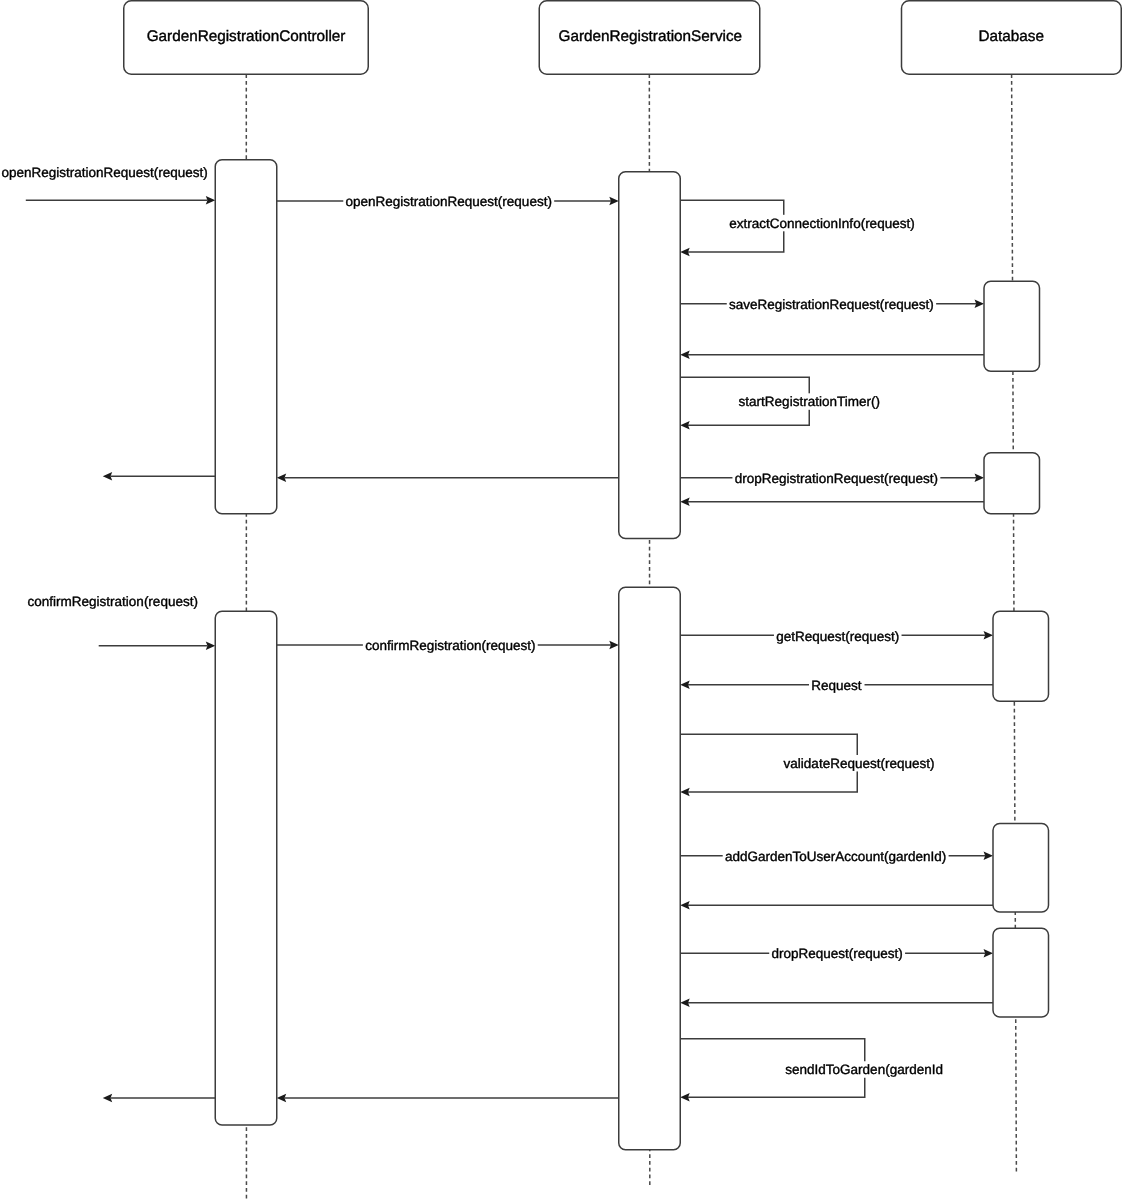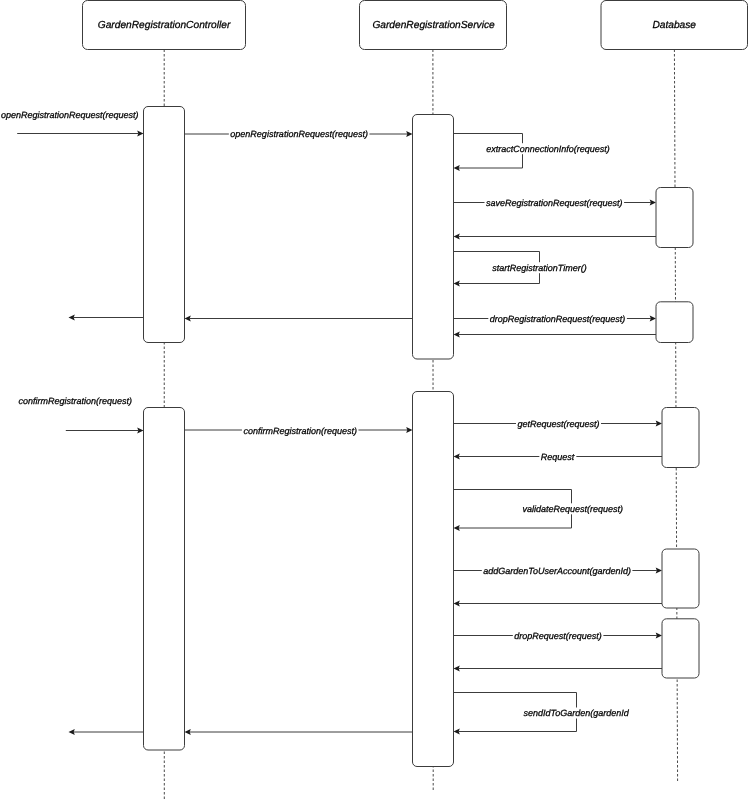--- a/index.html
+++ b/index.html
@@ -12,21 +12,20 @@
     -webkit-font-smoothing: antialiased;
     width: 748px;
     height: 800px;
     overflow: hidden;
     font-family: "Liberation Sans", sans-serif;
   }
   #diagram-root {
     position: relative;
     width: 748px;
     height: 800px;
-    font-style: italic;
   }
   svg#sequence-svg {
     display: block;
     width: 748px;
     height: 800px;
     shape-rendering: geometricPrecision;
     text-rendering: geometricPrecision;
     -webkit-font-smoothing: antialiased;
   }
   .participant-box {

